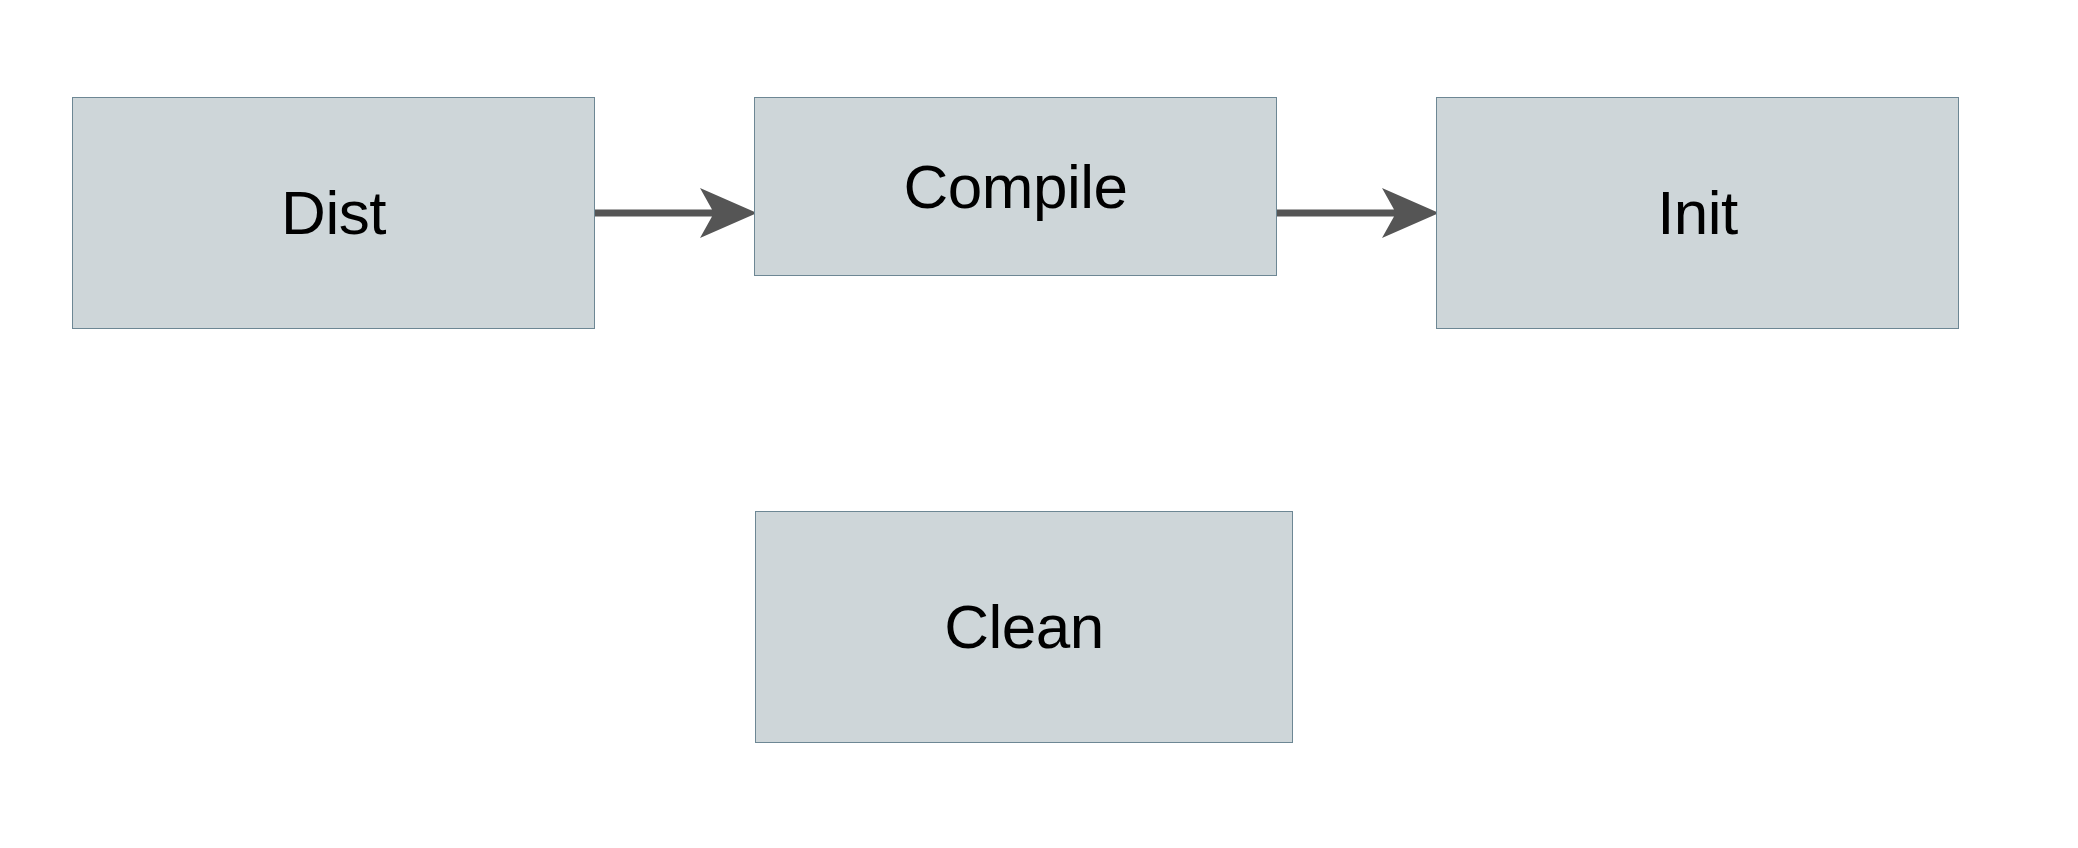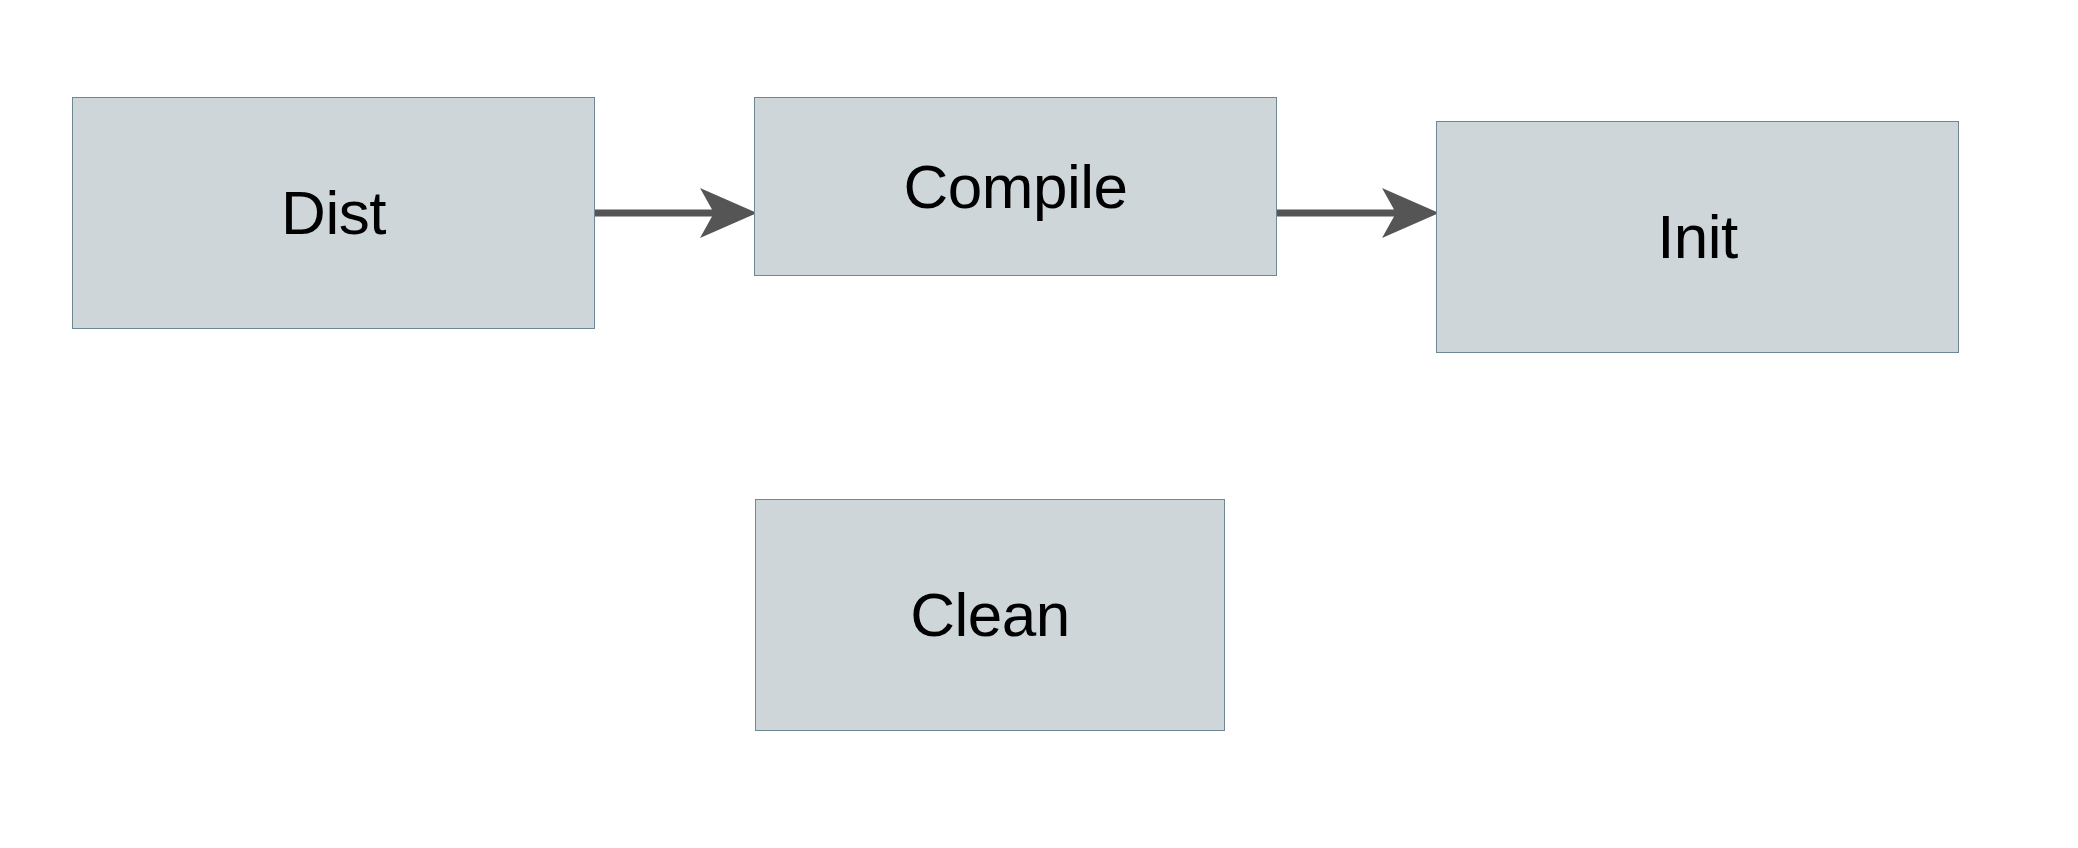--- a/index.html
+++ b/index.html
@@ -65,21 +65,21 @@
   </svg>
 
   <div class="node" style="left:72px; top:97px; width:523px; height:232px;">
     <span class="node-label">Dist</span>
   </div>
 
   <div class="node" style="left:754px; top:97px; width:523px; height:179px;">
     <span class="node-label">Compile</span>
   </div>
 
-  <div class="node" style="left:1436px; top:97px; width:523px; height:232px;margin-top:24px;">
+  <div class="node" style="left:1436px; top:97px; width:523px; height:232px;">
     <span class="node-label">Init</span>
   </div>
 
-  <div class="node" style="left:755px; top:499px; width:470px; height:232px;">
+  <div class="node" style="left:755px; top:511px; width:538px; height:232px;">
     <span class="node-label">Clean</span>
   </div>
 
 </div>
 
 </body></html>

